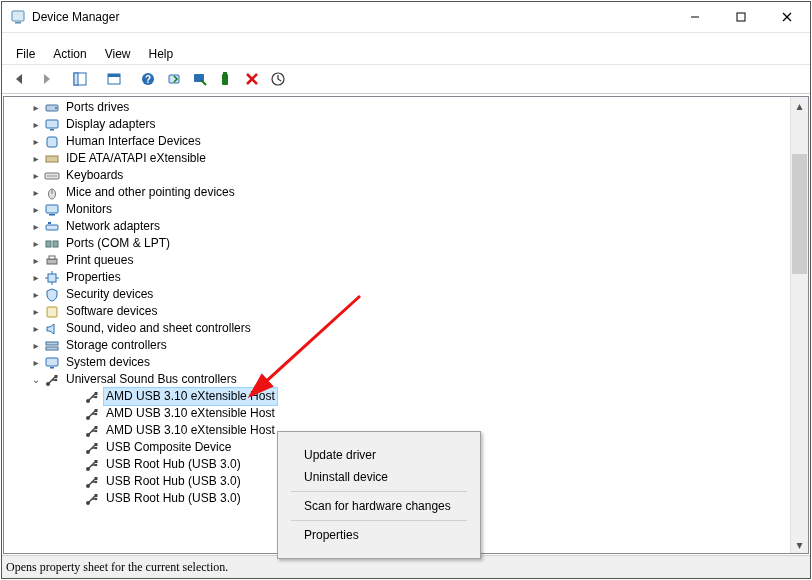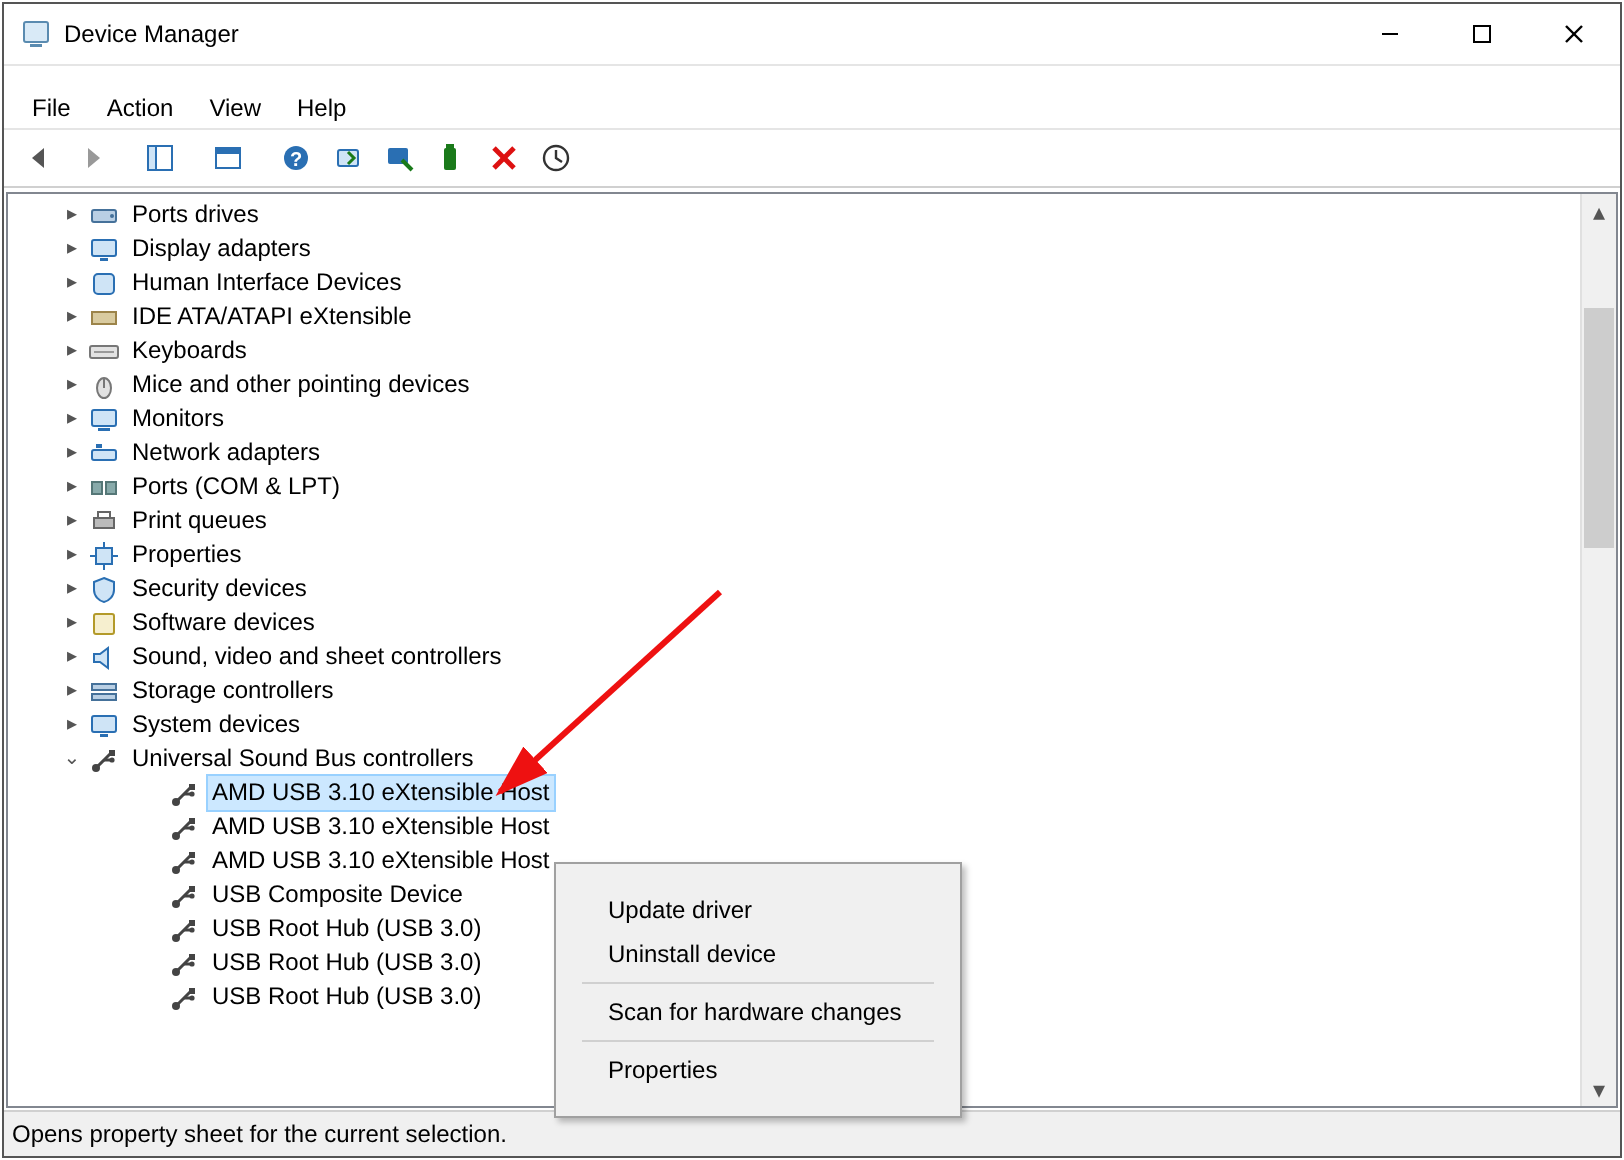--- a/index.html
+++ b/index.html
@@ -121,20 +121,21 @@
   .indent1 { padding-left: 20px; }
   .indent3 { padding-left: 60px; }
   .statusbar {
     height: 22px;
     border-top: 1px solid #d0d0d0;
     padding-left: 4px;
     display: flex;
     align-items: center;
     font-size: 12px;
     background: #f0f0f0;
+    font-family: Liberation Serif, serif;
   }
   .vscroll {
     position: absolute;
     right: 0;
     top: 0;
     bottom: 0;
     width: 17px;
     background: #f0f0f0;
     border-left: 1px solid #e0e0e0;
     display: flex;

